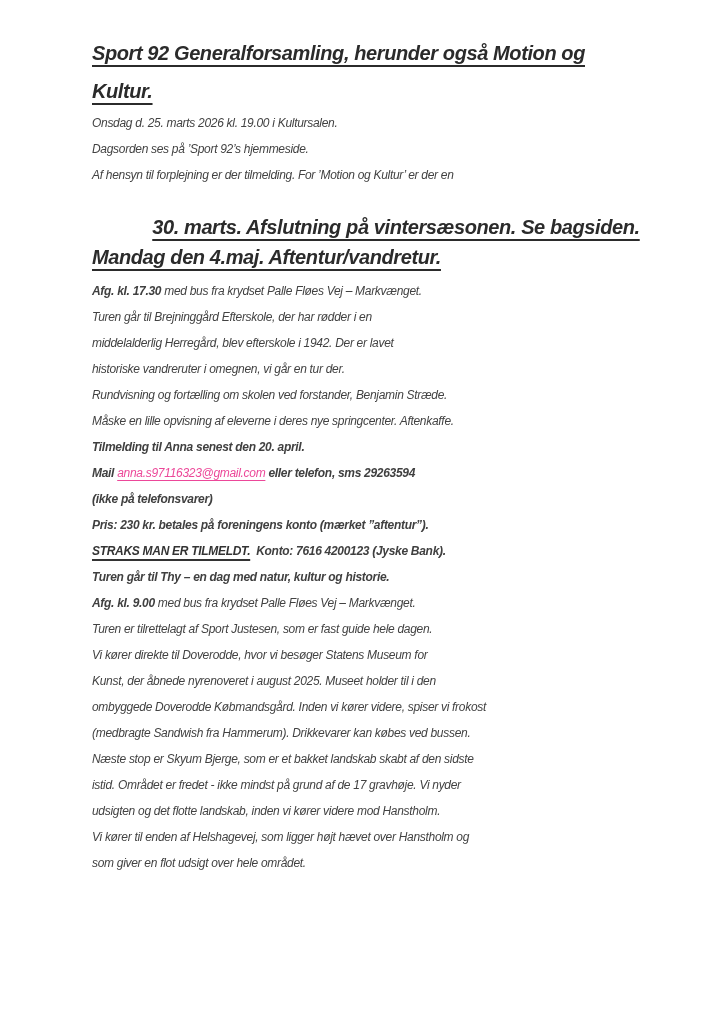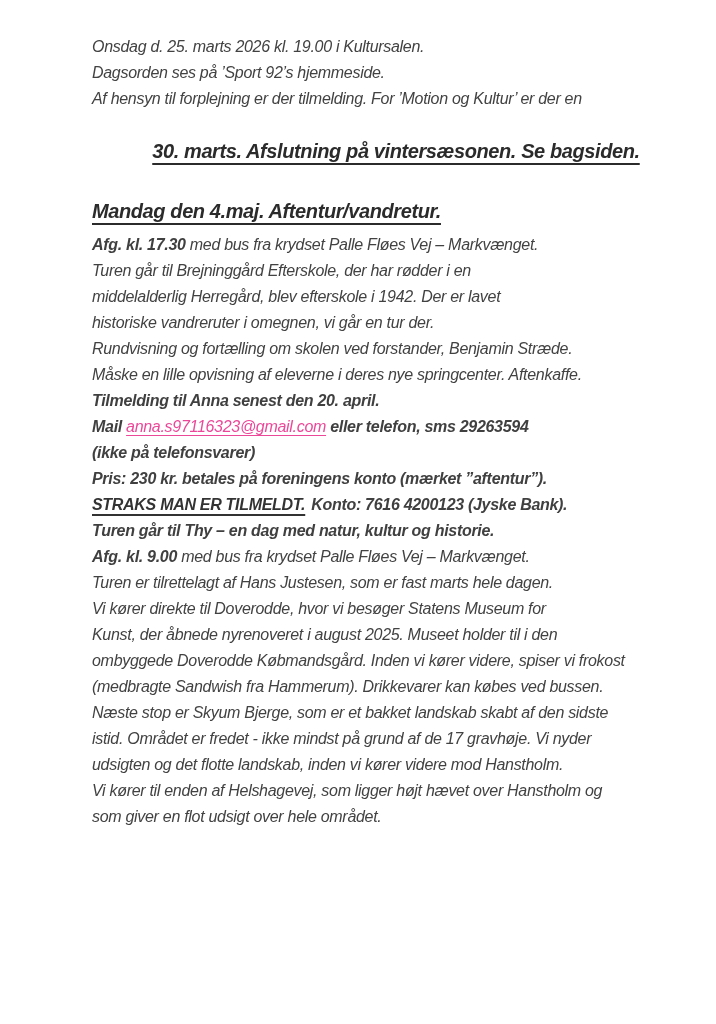--- a/index.html
+++ b/index.html
@@ -24,25 +24,25 @@
     line-height: 38px;
     white-space: nowrap;
   }
   .doc-title .u, .sec-title .u {
     text-decoration: underline;
     text-decoration-thickness: 2px;
     text-underline-offset: 5px;
   }
   .sec-title { line-height: 30px; }
   .mt-sec2 { margin-top: 24px; text-align: center; }
-  .mt-sec3 { margin-top: 30px; margin-bottom: 6px; }
+  .mt-sec3 { margin-bottom: 6px; }
   .mt-sec4 { margin-top: 34px; margin-bottom: 6px; }
   
   .line {
-    font-size: 16px;
+    font-size: 12px;
     letter-spacing: -0.3px;
     line-height: 26px;
     color: #424242;
     white-space: nowrap;
   }
   .b  { font-weight: bold; color: #404040; }
   .bu {
     font-weight: bold; color: #333333;
     text-decoration: underline;
     text-decoration-thickness: 2px;
@@ -57,20 +57,24 @@
     cursor: pointer;
     text-align: center;
   }
 </style>
 </head>
 <body>
 
 <div class="page">
 
   <div>
+    <div class="doc-title">
+      <span class="u">Sport 92 Generalforsamling, herunder også Motion og</span><br>
+      <span class="u">Kultur.</span>
+    </div>
     <div class="line">Onsdag d. 25. marts 2026 kl. 19.00 i Kultursalen.</div>
     <div class="line">Dagsorden ses på ’Sport 92’s hjemmeside.</div>
     <div class="line">Af hensyn til forplejning er der tilmelding. For ’Motion og Kultur’ er der en</div>
   </div>
 
   <div>
     <div class="sec-title mt-sec2">
       <span class="u">30. marts. Afslutning på vintersæsonen. Se bagsiden.</span>
     </div>
   </div>
@@ -88,21 +92,21 @@
     <div class="line b">Tilmelding til Anna senest den 20. april.</div>
     <div class="line"><span class="b">Mail </span><a class="link">anna.s97116323@gmail.com</a><span class="b"> eller telefon, sms 29263594</span></div>
     <div class="line b">(ikke på telefonsvarer)</div>
     <div class="line b">Pris: 230 kr. betales på foreningens konto (mærket ”aftentur”).</div>
     <div class="line"><span class="bu">STRAKS MAN ER TILMELDT.</span><span class="b gap">Konto: 7616 4200123 (Jyske Bank).</span></div>
   </div>
 
   <div>
     <div class="line b">Turen går til Thy – en dag med natur, kultur og historie.</div>
     <div class="line"><span class="b">Afg. kl. 9.00 </span><span>med bus fra krydset Palle Fløes Vej – Markvænget.</span></div>
-    <div class="line">Turen er tilrettelagt af Hans Justesen, som er fast marts hele dagen.</div>
+    <div class="line">Turen er tilrettelagt af Sport Justesen, som er fast guide hele dagen.</div>
     <div class="line">Vi kører direkte til Doverodde, hvor vi besøger Statens Museum for</div>
     <div class="line">Kunst, der åbnede nyrenoveret i august 2025. Museet holder til i den</div>
     <div class="line">ombyggede Doverodde Købmandsgård. Inden vi kører videre, spiser vi frokost</div>
     <div class="line">(medbragte Sandwish fra Hammerum). Drikkevarer kan købes ved bussen.</div>
     <div class="line">Næste stop er Skyum Bjerge, som er et bakket landskab skabt af den sidste</div>
     <div class="line">istid. Området er fredet - ikke mindst på grund af de 17 gravhøje. Vi nyder</div>
     <div class="line">udsigten og det flotte landskab, inden vi kører videre mod Hanstholm.</div>
     <div class="line">Vi kører til enden af Helshagevej, som ligger højt hævet over Hanstholm og</div>
     <div class="line">som giver en flot udsigt over hele området.</div>
   </div>

